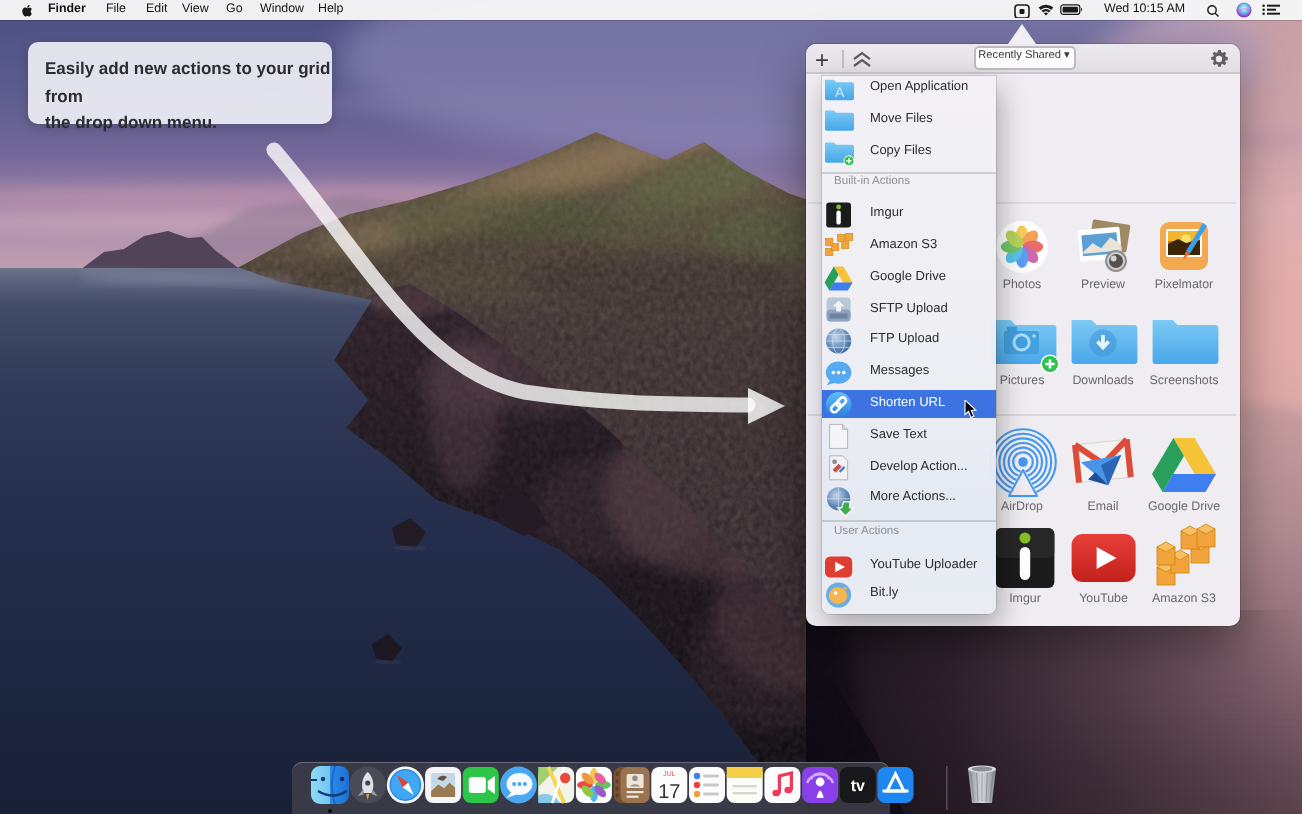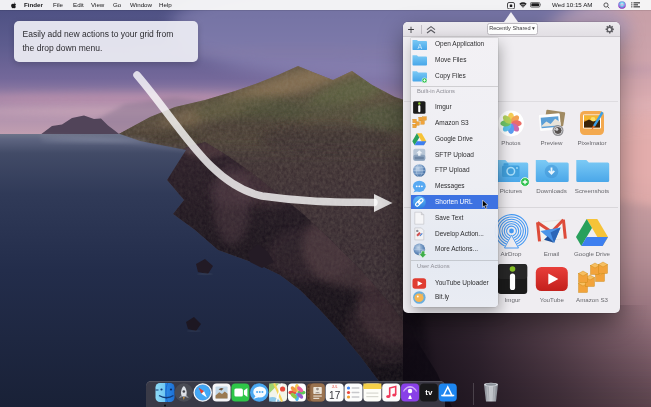--- a/index.html
+++ b/index.html
@@ -200,23 +200,23 @@
   <svg class="abs" style="left:630.5px;top:2.2px" width="9.5" height="5.6" viewBox="0 0 19 11">
     <circle cx="1.6" cy="1.6" r="1.3" fill="#1c1c1e"></circle>
       <rect x="5" y="0.6" width="13" height="2" fill="#1c1c1e"></rect>
     <circle cx="1.6" cy="5.6" r="1.3" fill="#1c1c1e"></circle>
       <rect x="5" y="4.6" width="9" height="2" fill="#1c1c1e"></rect>
     <circle cx="1.6" cy="9.6" r="1.3" fill="#1c1c1e"></circle>
       <rect x="5" y="8.6" width="13" height="2" fill="#1c1c1e"></rect>
   </svg>
 </div>
 
-<div class="abs" style="left:13.5px;top:21px;width:184px;height:41px;border-radius:5px;
+<div class="abs" style="left:13.5px;top:21px;width:152px;height:41px;border-radius:5px;
      background:rgba(237,237,244,0.93);box-shadow:0 2px 6px rgba(0,0,0,0.18);
-     font-size:8.5px;line-height:13.5px;color:#2c2c30;font-weight:400;
+     font-size:8.5px;line-height:13.5px;color:#2c2c30;font-weight:700;
      padding:7px 0 0 9px;box-sizing:border-box;">
   Easily add new actions to your grid from<br>the drop down menu.
 </div>
 
 <div id="popover" class="abs" style="left:403px;top:22px;width:216.5px;height:291px;border-radius:5px;
      background:#efedf1;box-shadow:0 10px 25px rgba(0,0,0,0.4), 0 0 0 0.5px rgba(0,0,0,0.15);">
 
   <svg class="abs" style="left:101px;top:-10px" width="14" height="10" viewBox="0 0 14 10">
     <polygon points="7,0 14,10 0,10" fill="#f1eff3"></polygon>
   </svg>

